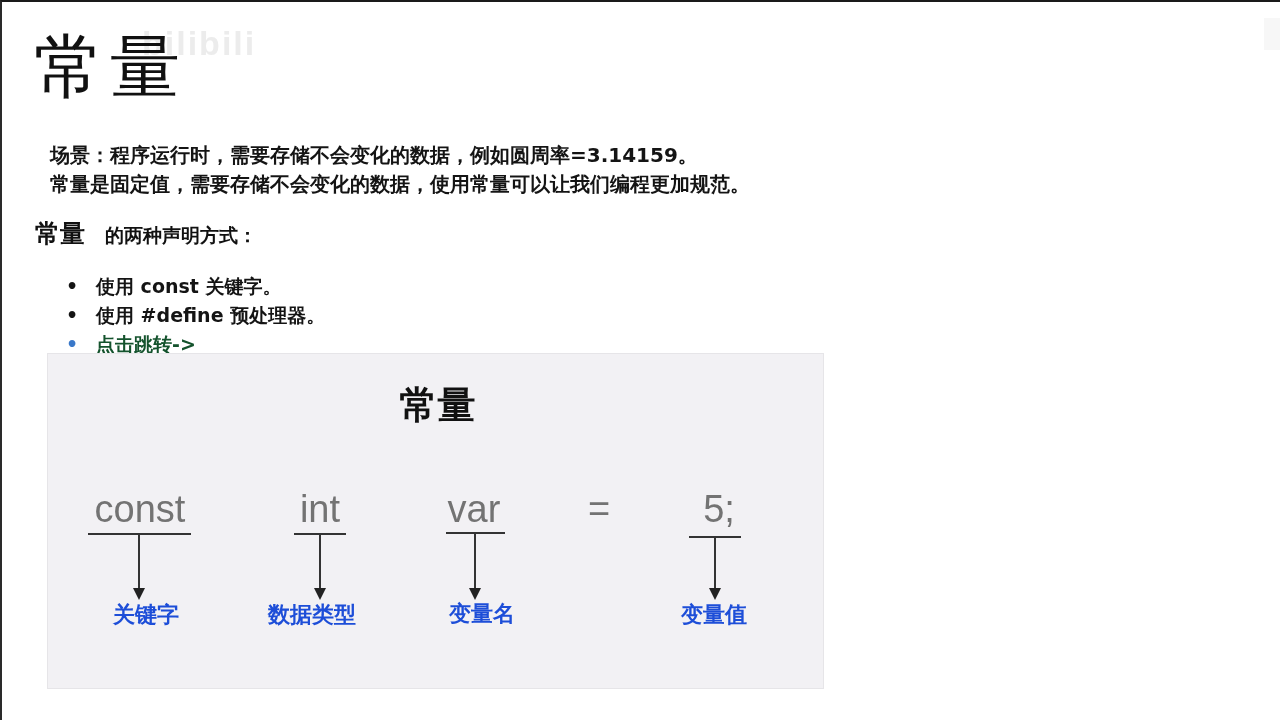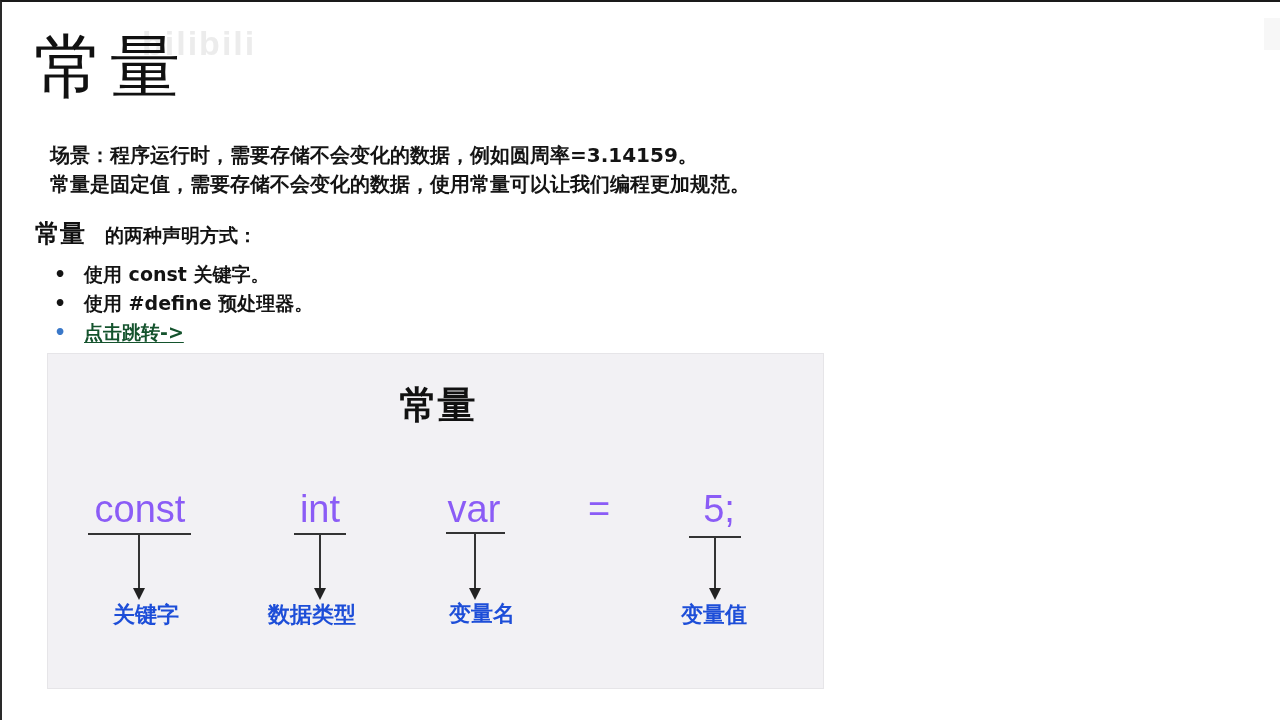--- a/index.html
+++ b/index.html
@@ -60,21 +60,21 @@
     }
     .decl-heading .small {
       font-size: 19px;
       font-weight: bold;
       color: #111;
       margin-left: 20px;
     }
     .bullets {
       position: absolute;
       left: 48px; top: 254px;
-      margin: 4px; padding: 0;
+      margin: 16px; padding: 0;
       list-style: none;
       font-size: 19px;
       line-height: 29px;
       font-weight: bold;
     }
     .bullets li {
       position: relative;
       padding-left: 30px;
       white-space: nowrap;
       color: #141414;
@@ -107,21 +107,21 @@
       font-size: 38px;
       font-weight: bold;
       color: #111;
       padding-left: 0;
     }
     .diagram-title span { position: relative; left: 2px; }
     .token {
       position: absolute;
       font-family: "Liberation Sans", sans-serif;
       font-size: 38px;
-      color: #8b5cf6;
+      color: #737373;
       text-align: center;
     }
     .underline-bar {
       position: absolute;
       height: 2px;
       background: #333;
     }
     .arrow {
       position: absolute;
       width: 2px;

